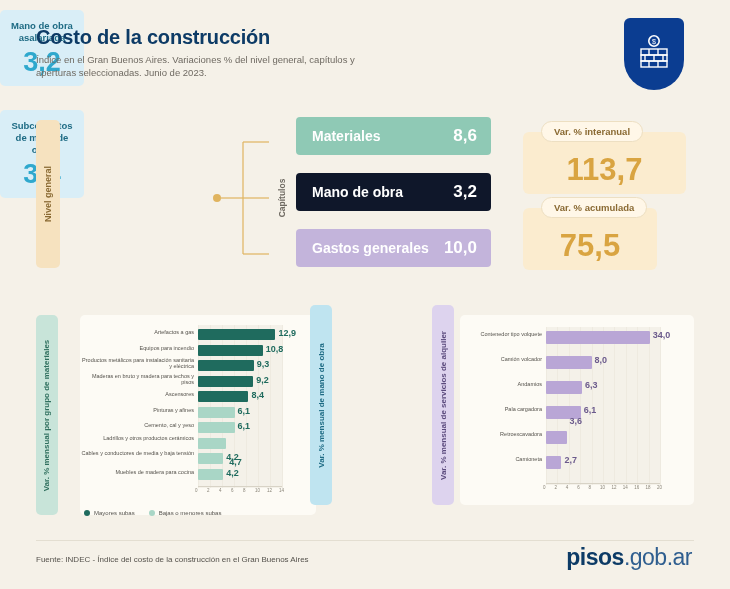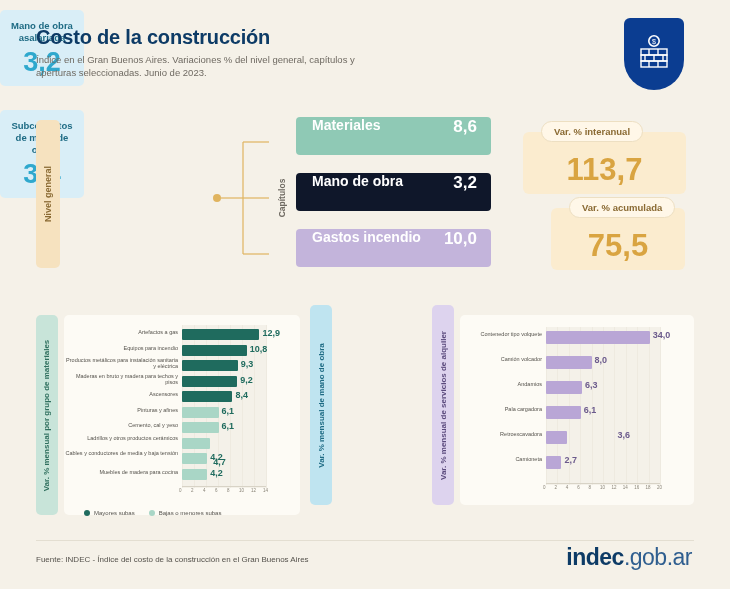--- a/index.html
+++ b/index.html
@@ -54,46 +54,46 @@
   .bracket{position:absolute;left:213px;top:120px;width:60px;height:136px;}
 
   .cap-label{
     position:absolute;left:274px;top:140px;width:16px;height:96px;
     display:flex;align-items:center;justify-content:center;
   }
   .cap-label span{transform:rotate(-90deg);white-space:nowrap;font-size:8.5px;color:#6f6a62;font-weight:bold;}
 
   .cap-bar{
     position:absolute;left:296px;height:38px;border-radius:4px;
-    display:flex;justify-content:space-between;
+    display:flex;align-items:center;justify-content:space-between;
     padding:0 14px 0 16px;box-sizing:border-box;color:#fff;
   }
   .cap-bar .lbl{font-size:14px;font-weight:bold;}
   .cap-bar .val{font-size:17px;font-weight:bold;}
   .cap1{top:107px;width:195px;background:#8fc9b5;}
   .cap2{top:163px;width:195px;background:#0f172a;}
   .cap3{top:219px;width:195px;background:#c3b4db;}
 
   .side-card{
     position:absolute;left:523px;background:#fbeccf;border-radius:6px;padding-left:8px;
   }
   .sc1{top:122px;width:155px;height:62px;}
-  .sc2{top:198px;width:126px;height:62px;margin-left:28px;}
+  .sc2{top:198px;width:126px;height:62px;}
 
   
   .vlabel{
     position:absolute;border-radius:5px;display:flex;align-items:center;justify-content:center;
   }
   .vlabel span{transform:rotate(-90deg);white-space:nowrap;font-size:8px;font-weight:bold;}
 
   .panel{position:absolute;background:#fdfbf5;border-radius:5px;}
 
   .vl-mat{left:36px;top:305px;width:22px;height:200px;background:#c8e4d9;}
   .vl-mat span{color:#2f6f5e;}
-  .panel-mat{left:64px;top:305px;width:236px;height:200px;}
+  .panel-mat{left:80px;top:305px;width:236px;height:200px;}
 
   .vl-mo{left:310px;top:295px;width:22px;height:200px;background:#bfe4f0;}
   .vl-mo span{color:#1e6b84;}
   .panel-mo{left:338px;top:295px;width:84px;height:200px;background:transparent;}
   .mo-card{background:#d9eef7;border-radius:5px;width:84px;text-align:center;}
   .mo-card .t{font-size:9.5px;color:#1e6b84;font-weight:bold;line-height:1.3;padding:10px 6px 2px;}
   .mo-card .v{font-size:27px;color:#2fa8cd;font-weight:bold;padding-bottom:8px;}
 
   .vl-alq{left:432px;top:295px;width:22px;height:200px;background:#ddd3ee;}
   .vl-alq span{color:#5b4a7d;}
@@ -168,21 +168,21 @@
 
   <div class="cap-bar cap1">
     <span class="lbl">Materiales</span>
     <span class="val">8,6</span>
   </div>
   <div class="cap-bar cap2">
     <span class="lbl">Mano de obra</span>
     <span class="val">3,2</span>
   </div>
   <div class="cap-bar cap3">
-    <span class="lbl">Gastos incendio</span>
+    <span class="lbl">Gastos generales</span>
     <span class="val">10,0</span>
   </div>
 
   <div class="side-card sc1">
     <div class="pill-small" style="left:18px;">Var. % interanual</div>
     <div class="big-num" style="top:20px;">113,7</div>
   </div>
   <div class="side-card sc2">
     <div class="pill-small" style="left:18px;">Var. % acumulada</div>
     <div class="big-num" style="top:20px;">75,5</div>
@@ -303,24 +303,24 @@
         <div class="bar" style="left: 86px; top: 41px; width: 45.6px; height: 13px; background: rgb(185, 166, 214);"></div>
         <div class="barval" style="left: 134.6px; top: 40px; color: rgb(107, 90, 140); text-align: right;">8,0</div>
         <div class="rowlabel" style="left: 0px; width: 82px; top: 66px;">Andamios</div>
         <div class="bar" style="left: 86px; top: 66px; width: 35.91px; height: 13px; background: rgb(185, 166, 214);"></div>
         <div class="barval" style="left: 124.91px; top: 65px; color: rgb(107, 90, 140);">6,3</div>
         <div class="rowlabel" style="left: 0px; width: 82px; top: 91px;">Pala cargadora</div>
         <div class="bar" style="left: 86px; top: 91px; width: 34.77px; height: 13px; background: rgb(185, 166, 214);"></div>
         <div class="barval" style="left: 123.77px; top: 90px; color: rgb(107, 90, 140);">6,1</div>
         <div class="rowlabel" style="left: 0px; width: 82px; top: 116px;">Retroexcavadora</div>
         <div class="bar" style="left: 86px; top: 116px; width: 20.52px; height: 13px; background: rgb(185, 166, 214);"></div>
-        <div class="barval" style="left: 109.52px; top: 115px; color: rgb(107, 90, 140); margin-left: 48px;">3,6</div>
+        <div class="barval" style="left: 109.52px; top: 101px; color: rgb(107, 90, 140);">3,6</div>
         <div class="rowlabel" style="left: 0px; width: 82px; top: 141px;">Camioneta</div>
         <div class="bar" style="left: 86px; top: 141px; width: 15.39px; height: 13px; background: rgb(185, 166, 214);"></div>
         <div class="barval" style="left: 104.39px; top: 140px; color: rgb(107, 90, 140);">2,7</div>
       </div>
   </div>
 
   <div class="hr"></div>
   <div class="source">Fuente: INDEC - Índice del costo de la construcción en el Gran Buenos Aires</div>
-  <div class="brand"><span>indec</span><span class="light">.gob.ar</span></div>
+  <div class="brand"><span>pisos</span><span class="light">.gob.ar</span></div>
 
 </div>
 
 </body></html>

